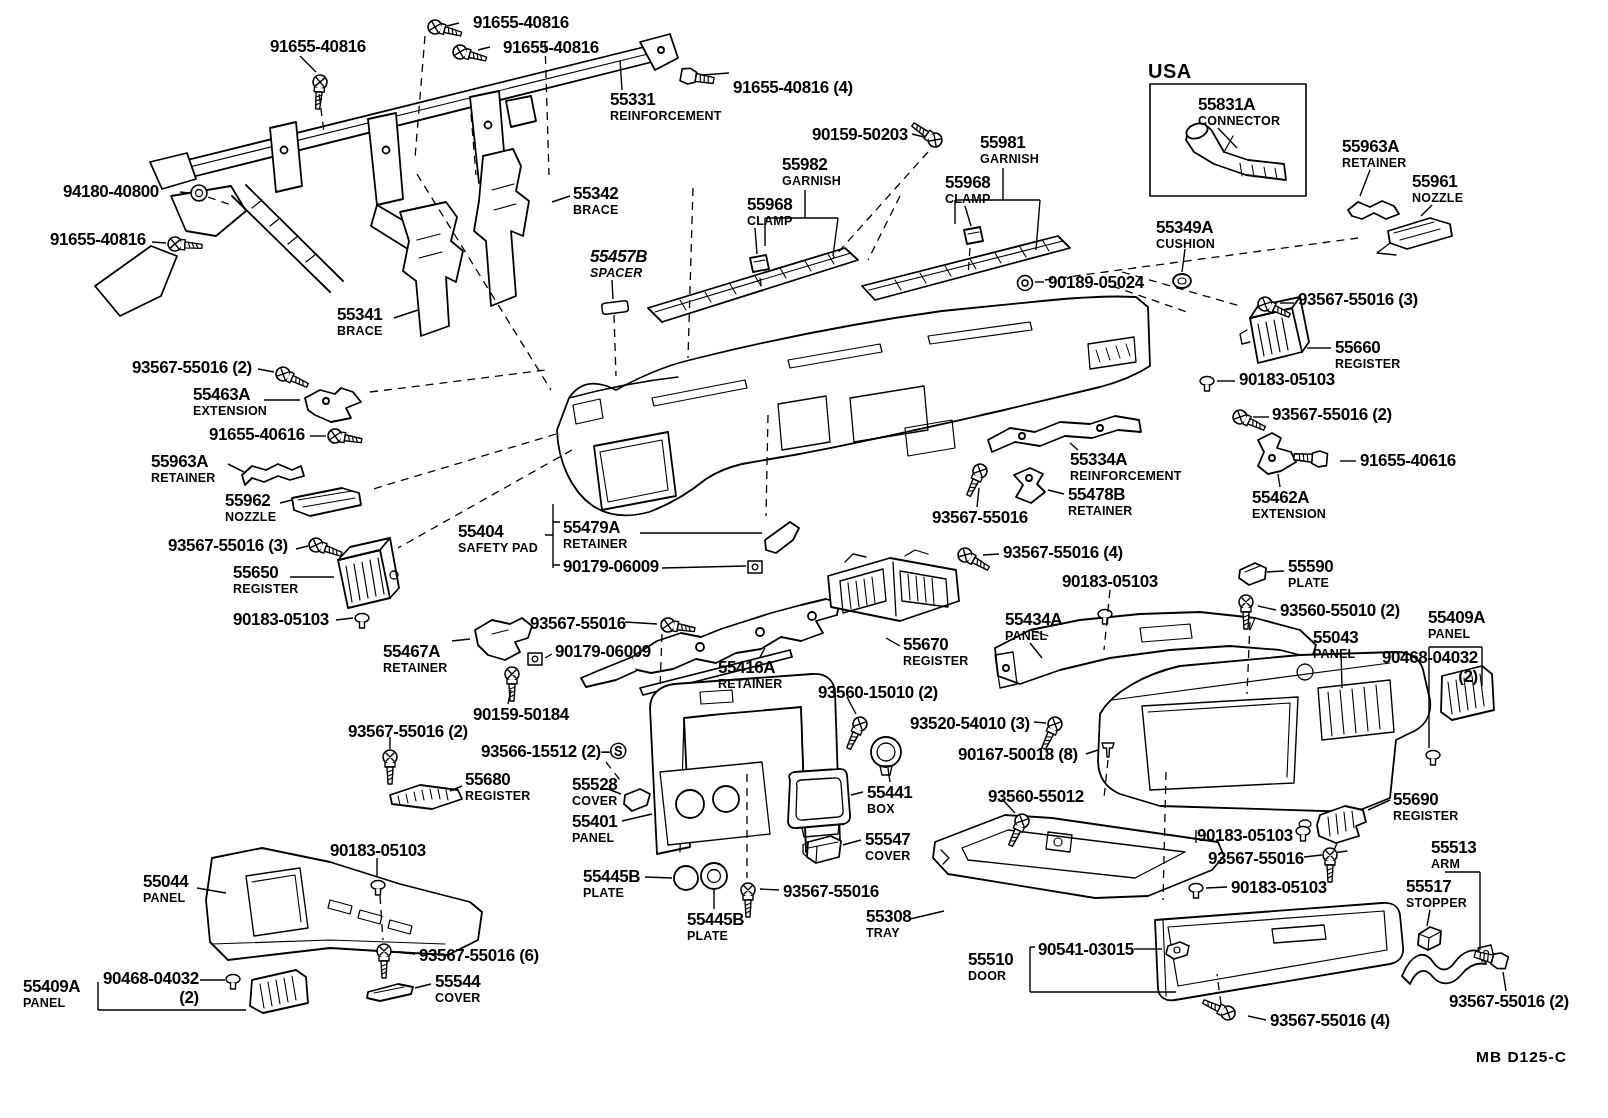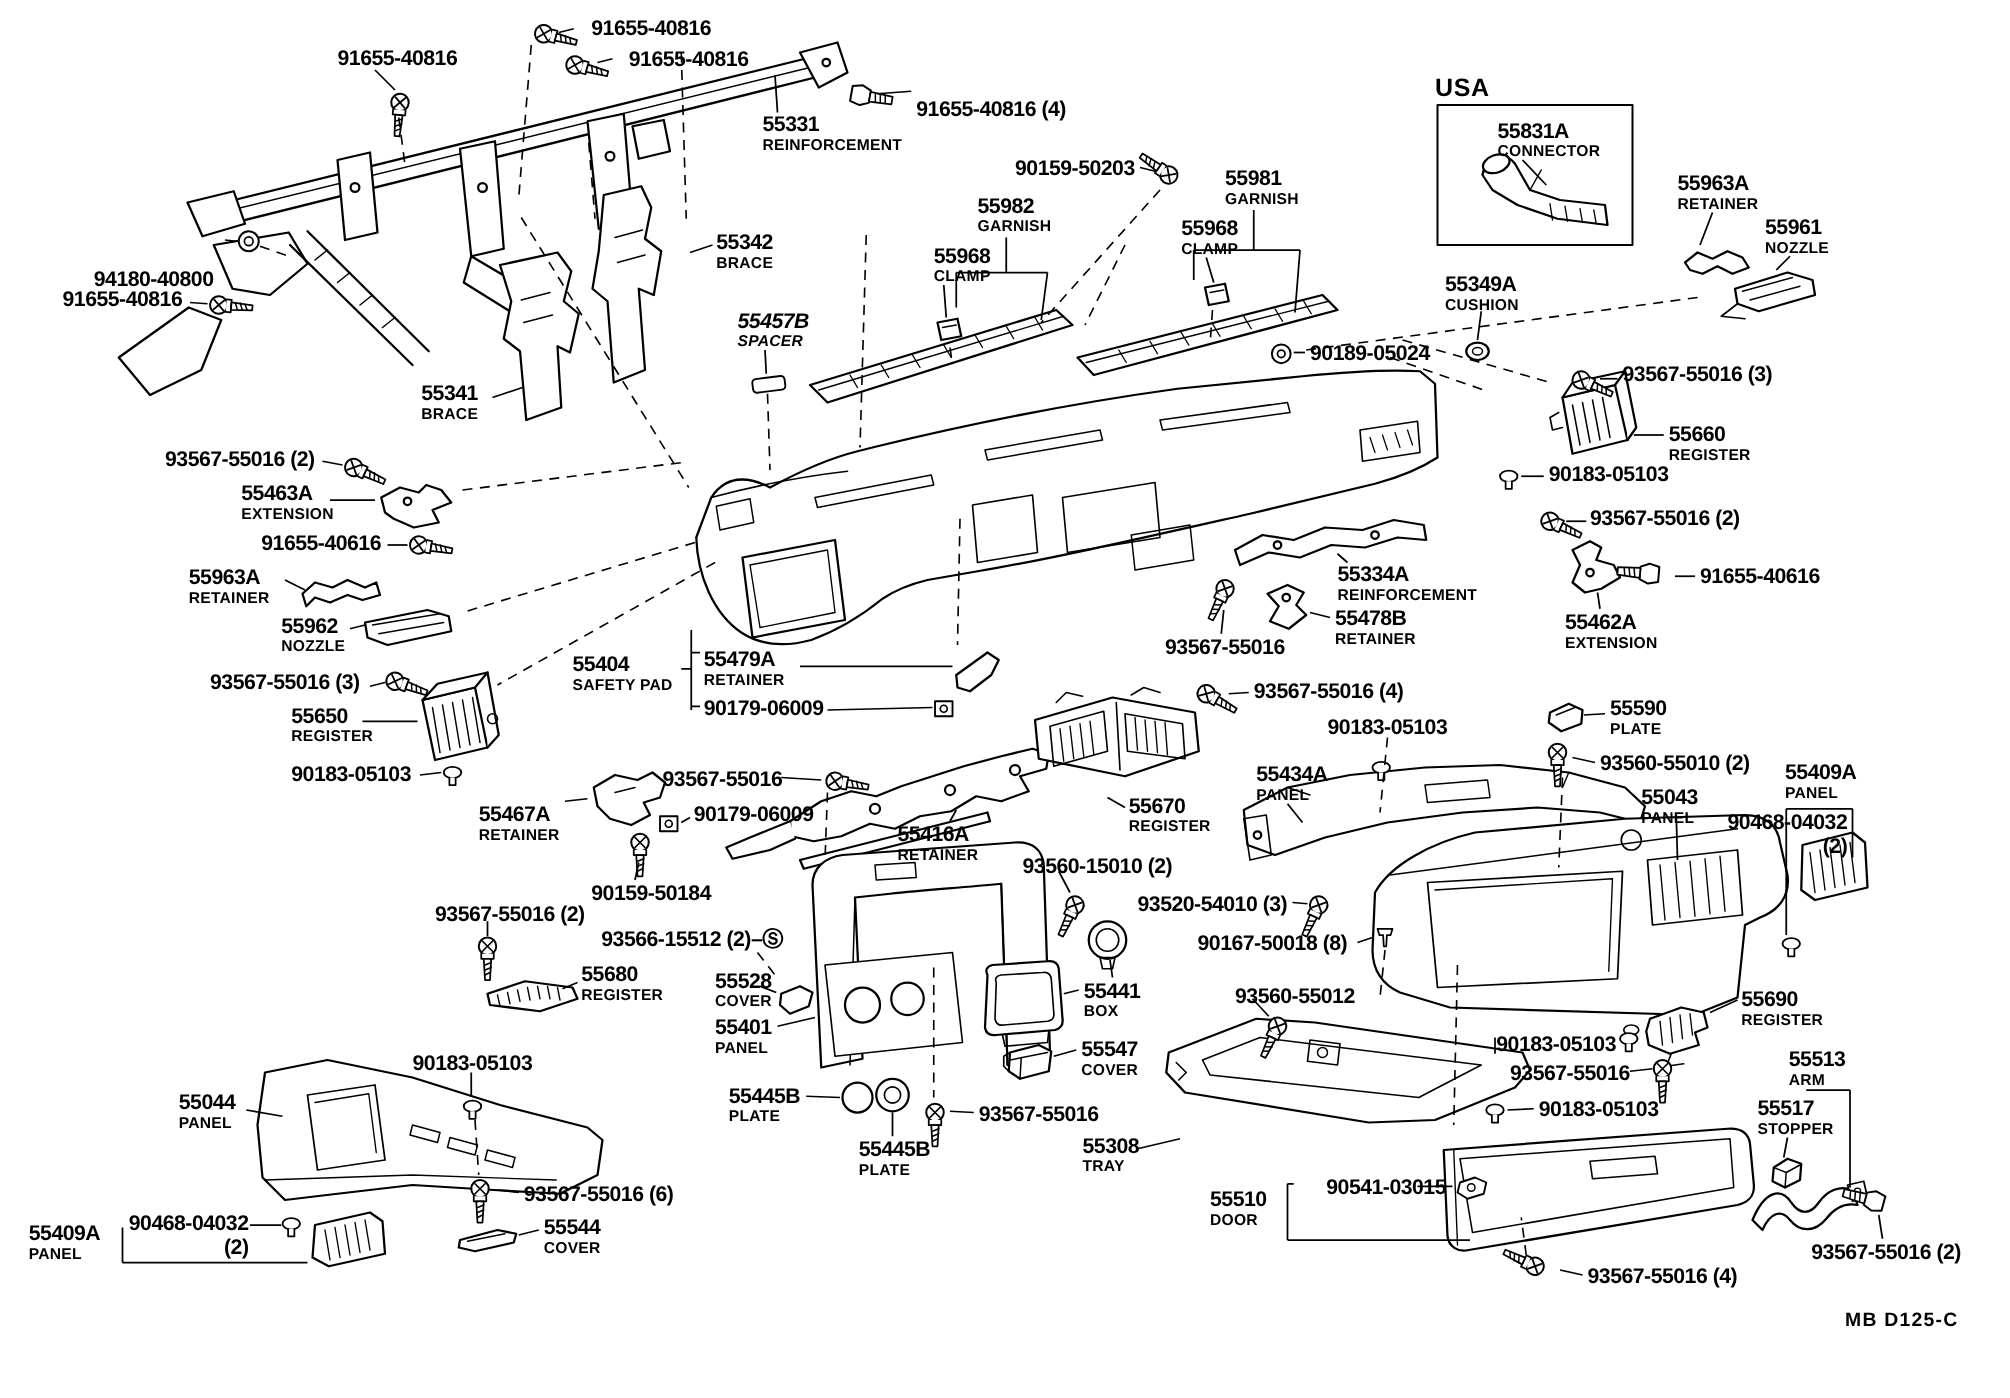--- a/index.html
+++ b/index.html
@@ -529,21 +529,21 @@
         <span class="pnum">55961</span>
         <span class="psub">NOZZLE</span>
       </div>
       <div class="plabel" style="left: 1156px; top: 219px;">
         <span class="pnum">55349A</span>
         <span class="psub">CUSHION</span>
       </div>
       <div class="plabel" style="left: 1048px; top: 274px;">
         <span class="pnum">90189-05024</span>
       </div>
-      <div class="plabel" style="left: 75px; top: 183px; margin-top: 32px;">
+      <div class="plabel" style="left: 63px; top: 183px;">
         <span class="pnum">94180-40800</span>
       </div>
       <div class="plabel" style="left: 50px; top: 231px;">
         <span class="pnum">91655-40816</span>
       </div>
       <div class="plabel" style="left: 573px; top: 185px;">
         <span class="pnum">55342</span>
         <span class="psub">BRACE</span>
       </div>
       <div class="plabel" style="left: 337px; top: 306px;">
@@ -745,21 +745,21 @@
         <span class="psub">ARM</span>
       </div>
       <div class="plabel" style="left: 1406px; top: 878px;">
         <span class="pnum">55517</span>
         <span class="psub">STOPPER</span>
       </div>
       <div class="plabel" style="left: 968px; top: 951px;">
         <span class="pnum">55510</span>
         <span class="psub">DOOR</span>
       </div>
-      <div class="plabel" style="left: 1038px; top: 941px; margin-left: 23px;">
+      <div class="plabel" style="left: 1038px; top: 941px;">
         <span class="pnum">90541-03015</span>
       </div>
       <div class="plabel" style="left: 1270px; top: 1012px;">
         <span class="pnum">93567-55016 (4)</span>
       </div>
       <div class="plabel" style="left: 1449px; top: 993px;">
         <span class="pnum">93567-55016 (2)</span>
       </div>
       <div class="plabel" style="left: 143px; top: 873px;">
         <span class="pnum">55044</span>

